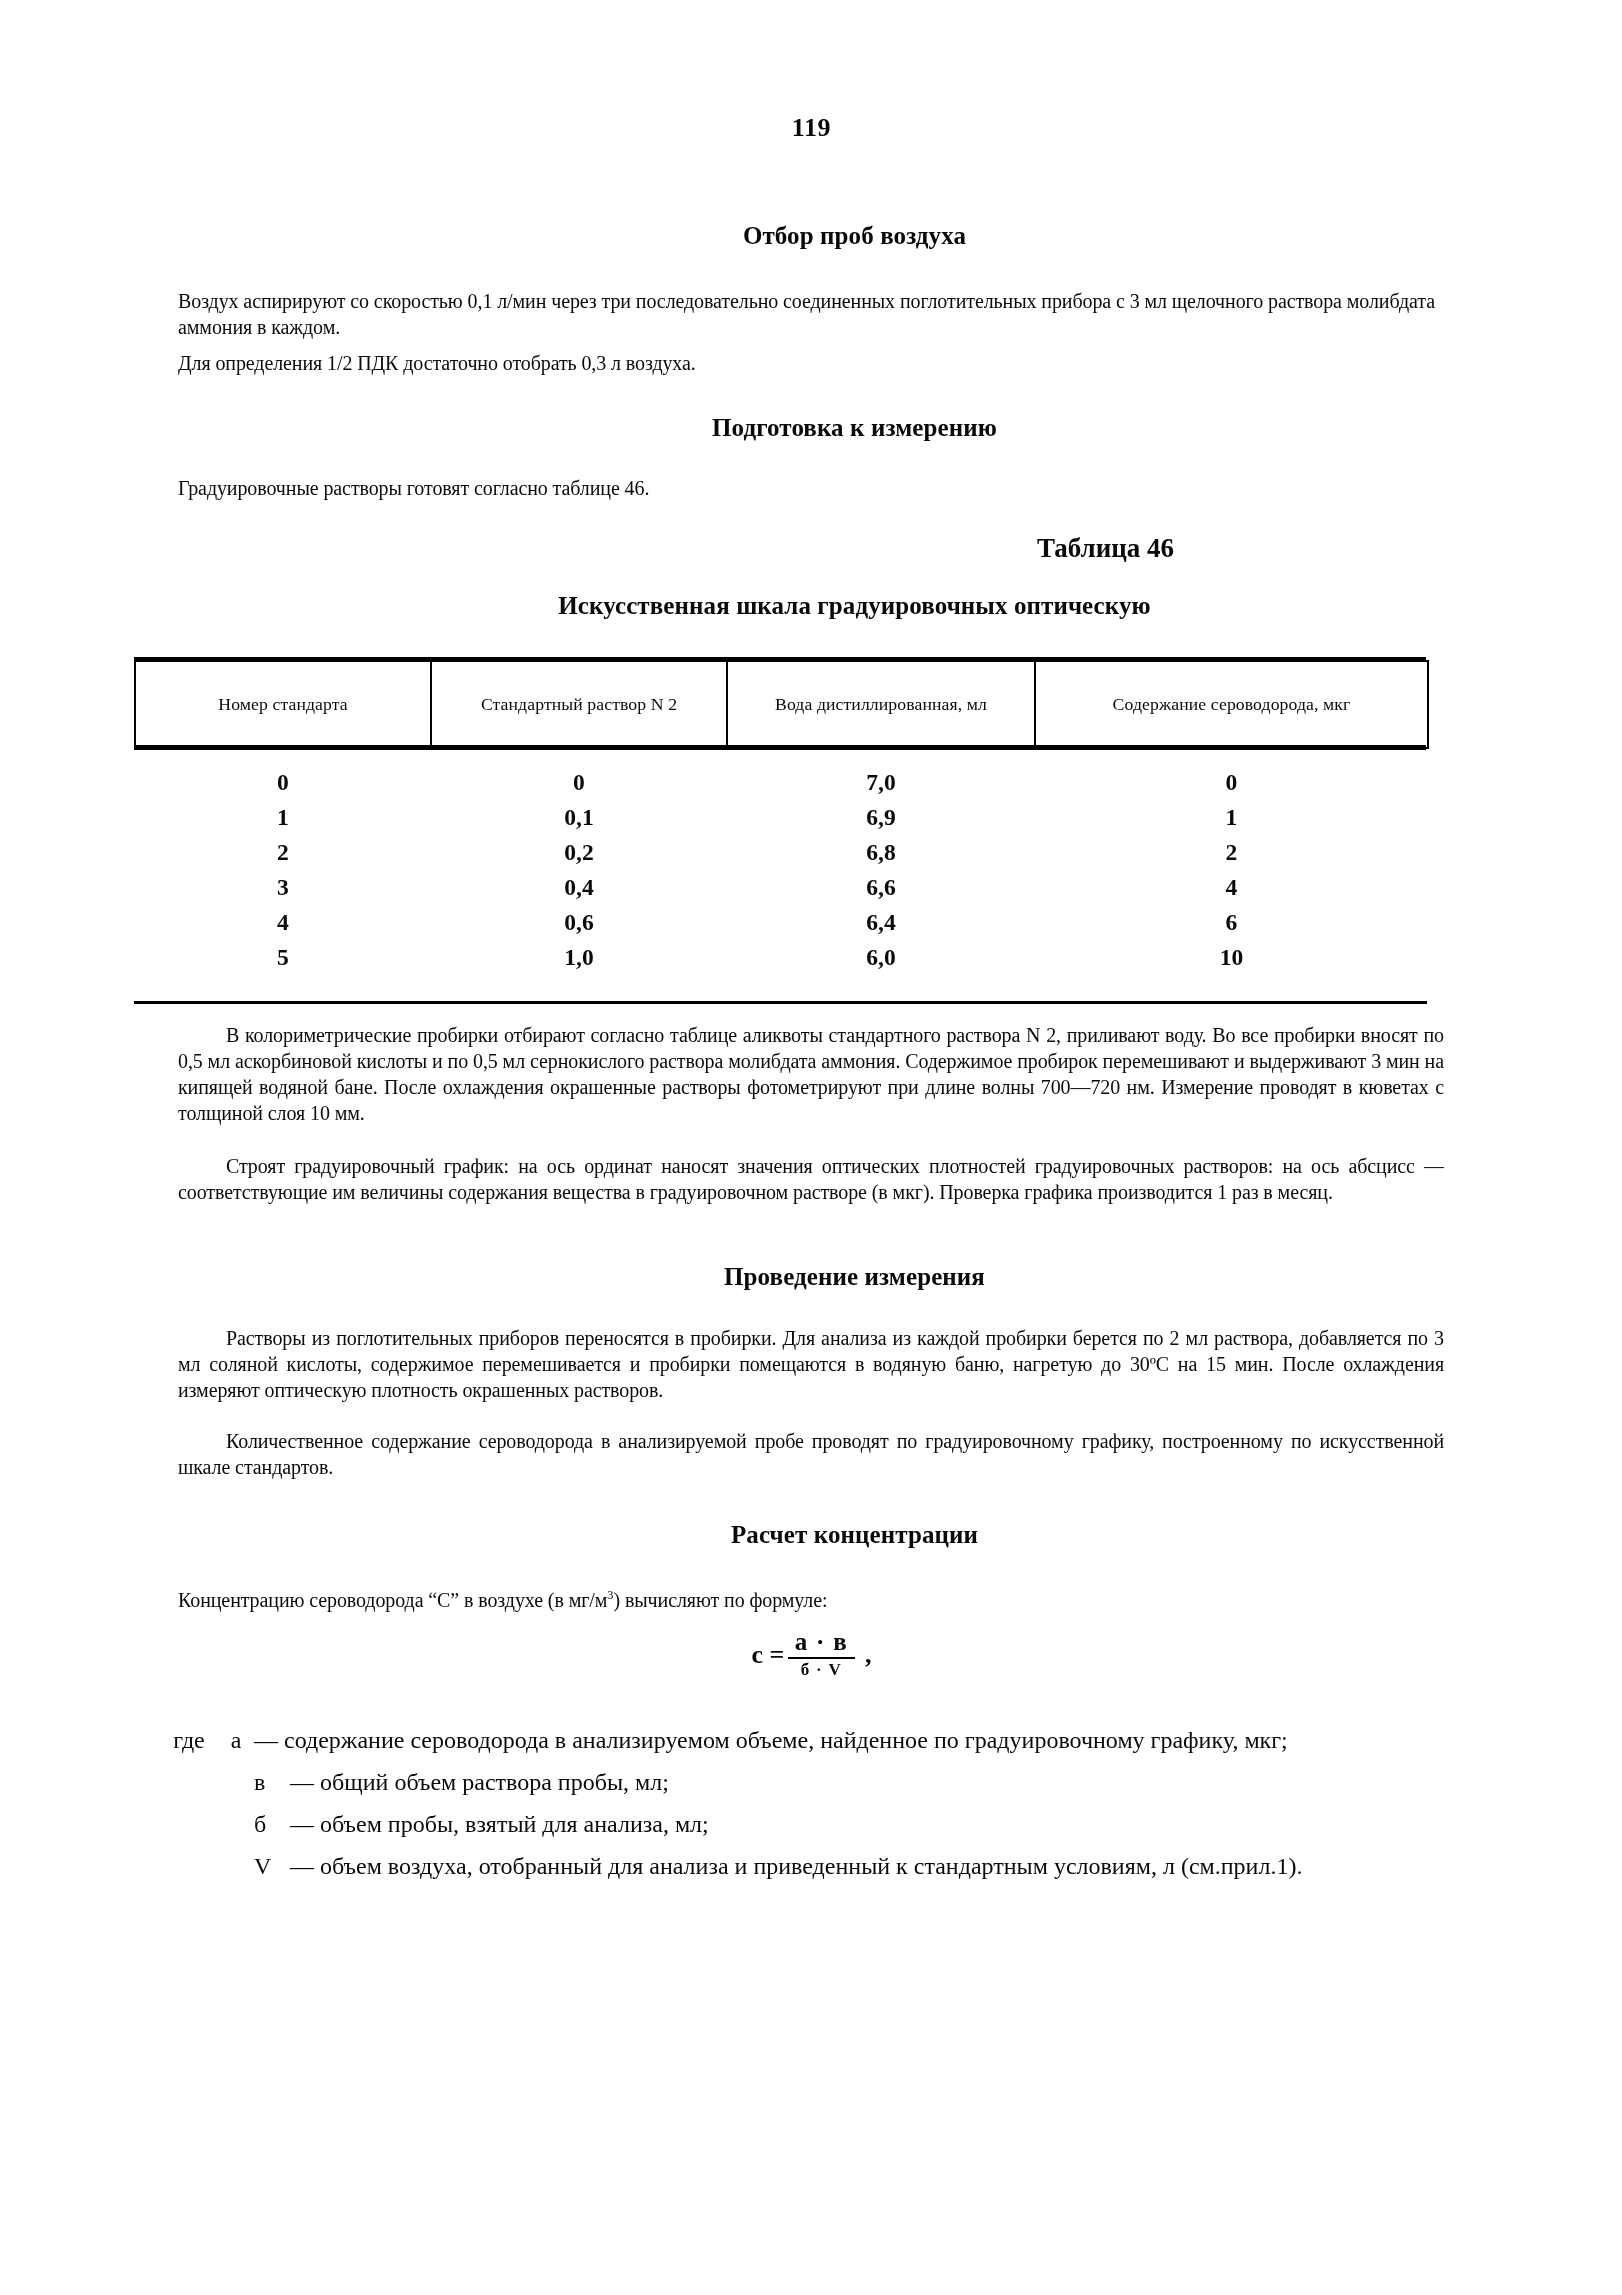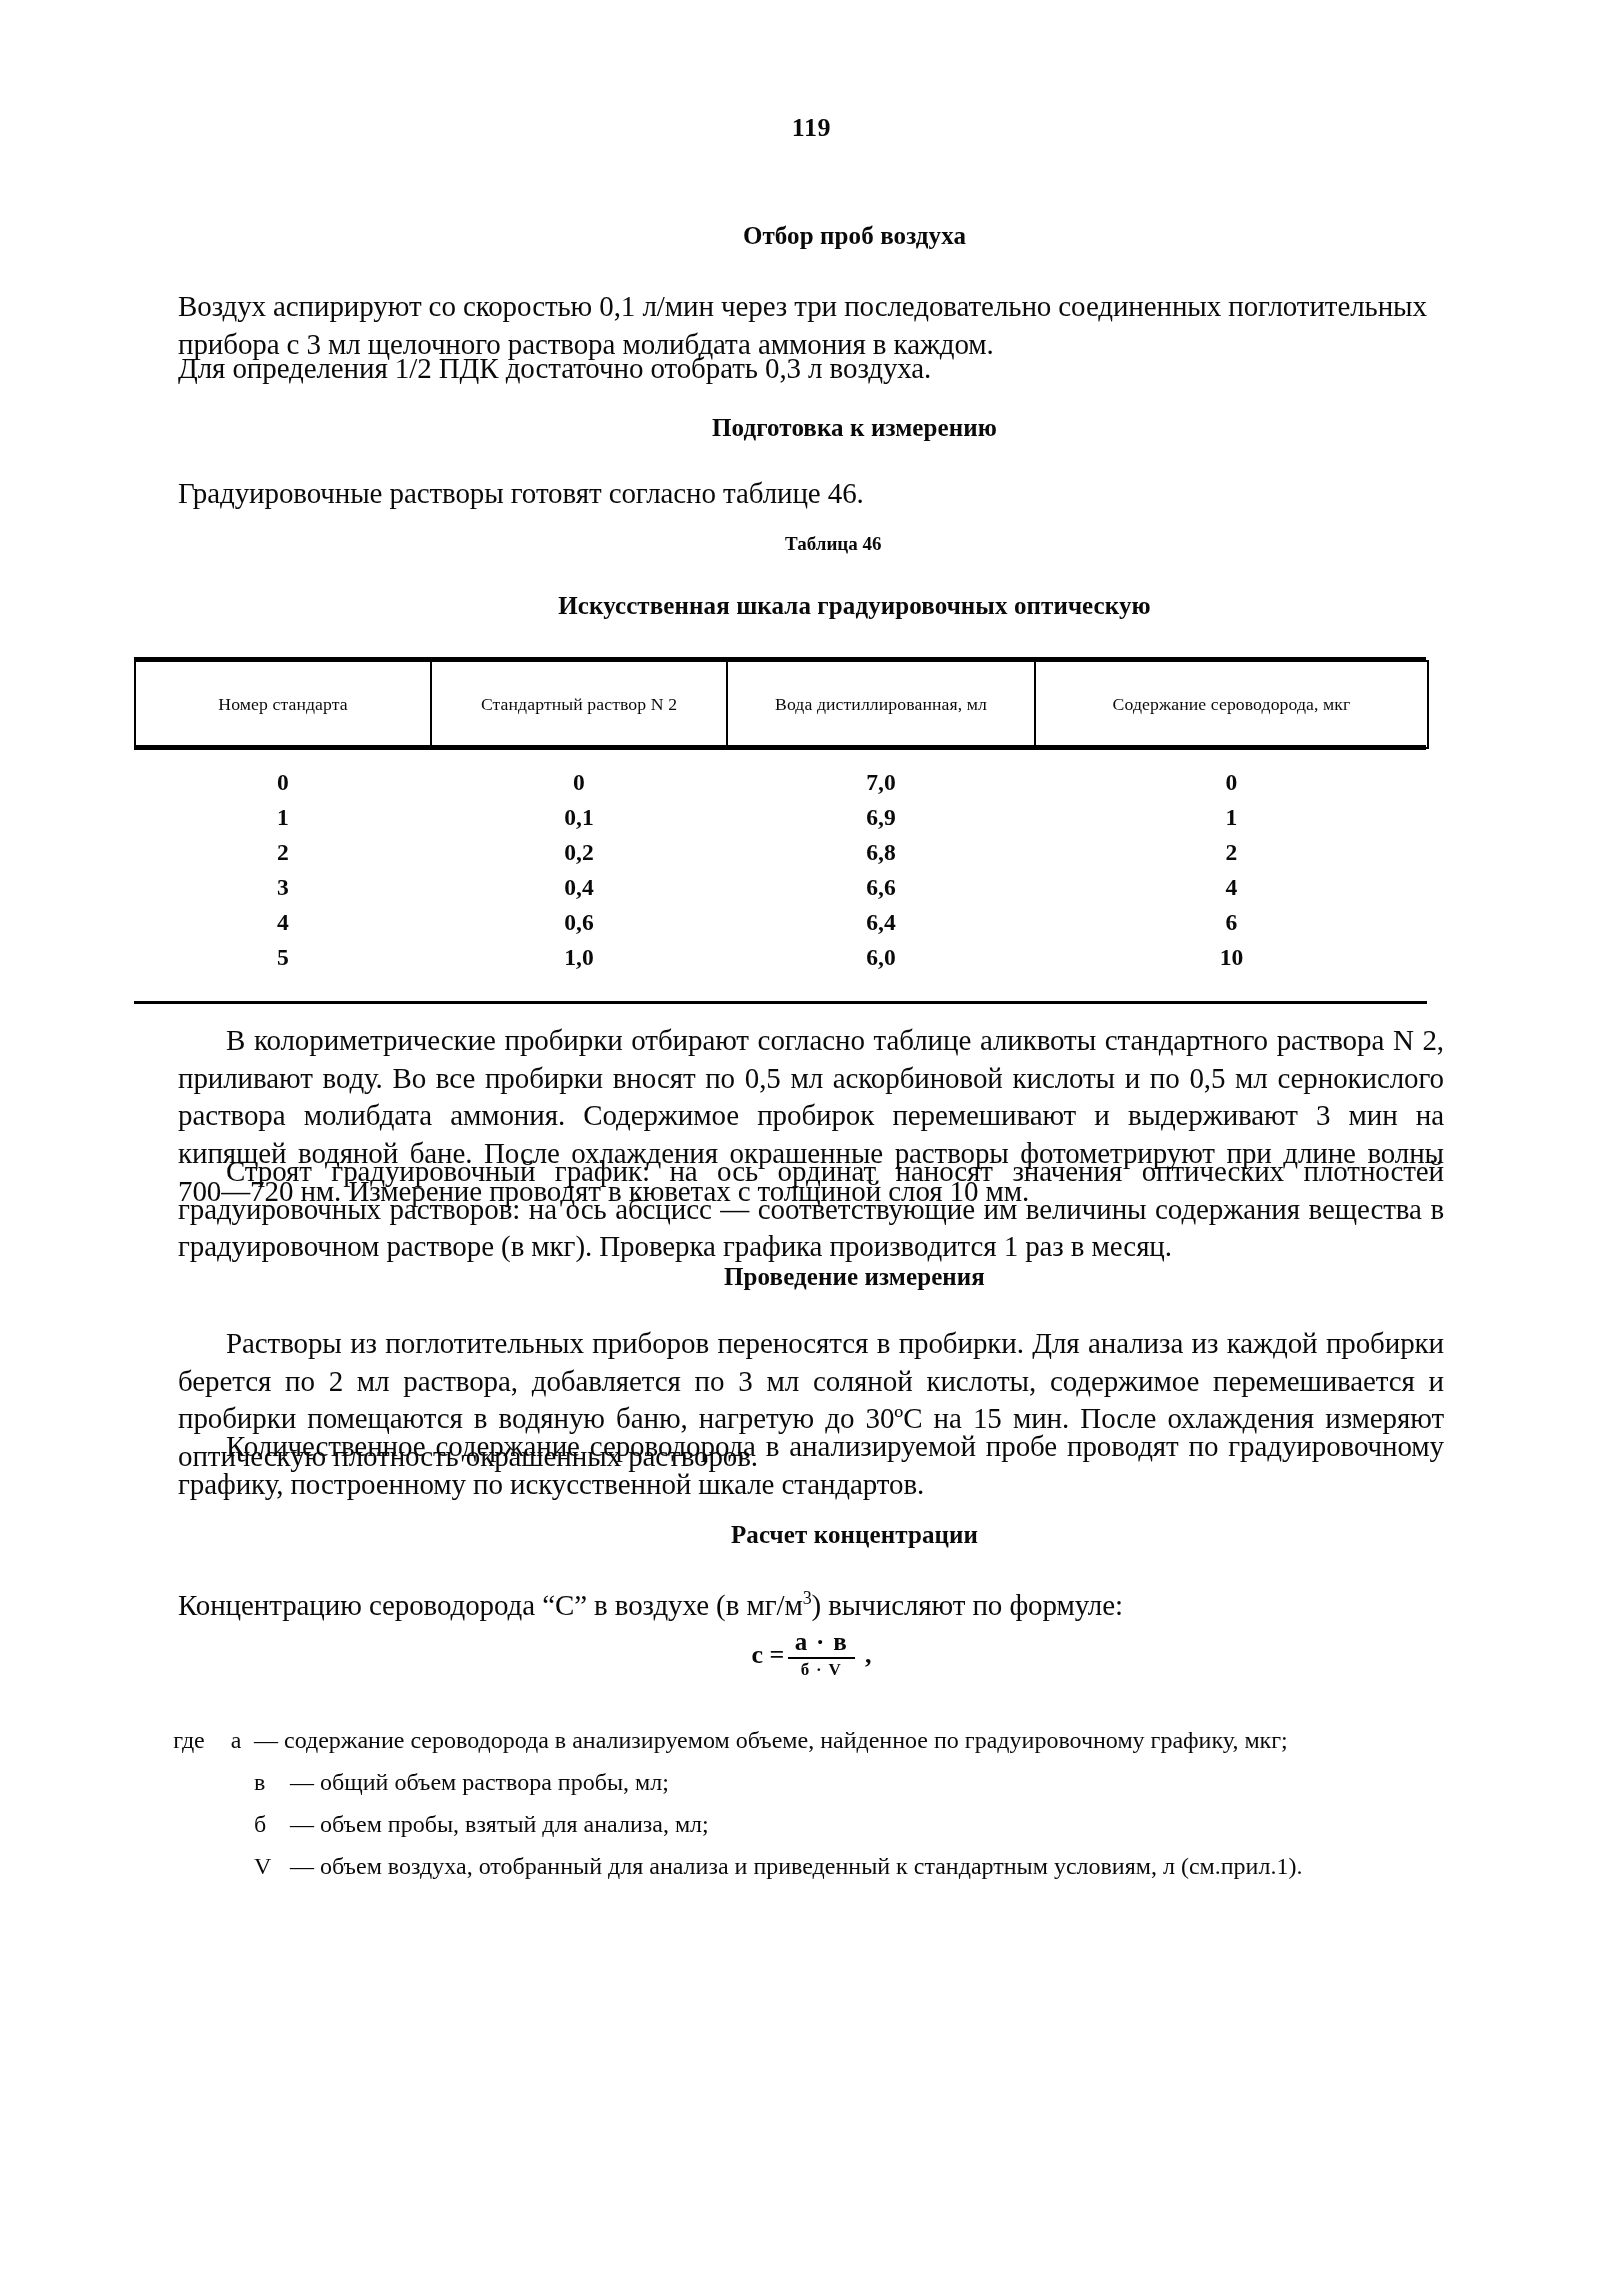--- a/index.html
+++ b/index.html
@@ -43,35 +43,35 @@
     text-align: center;
     font-size: 25px;
     font-weight: 700;
     letter-spacing: 0.1px;
     padding-left: 43px;
   }
 
   
   .para {
     position: absolute;
-    font-size: 29px;
+    font-size: 20px;
     line-height: 1.30;
     text-align: justify;
     text-justify: inter-word;
     letter-spacing: -0.1px;
   }
   .para.indent   { text-indent: 48px; }
   .para.nojust   { text-align: left; }
 
   
   .table-number {
     position: absolute;
-    font-size: 19px;
-    font-weight: 700;
-    text-align: left;
+    font-size: 27px;
+    font-weight: 700;
+    text-align: center;
   }
 
   
   .tbl-wrap {
     position: absolute;
     left: 134px;
     top: 660px;
     width: 1292px;
   }
   table.scale-table {

